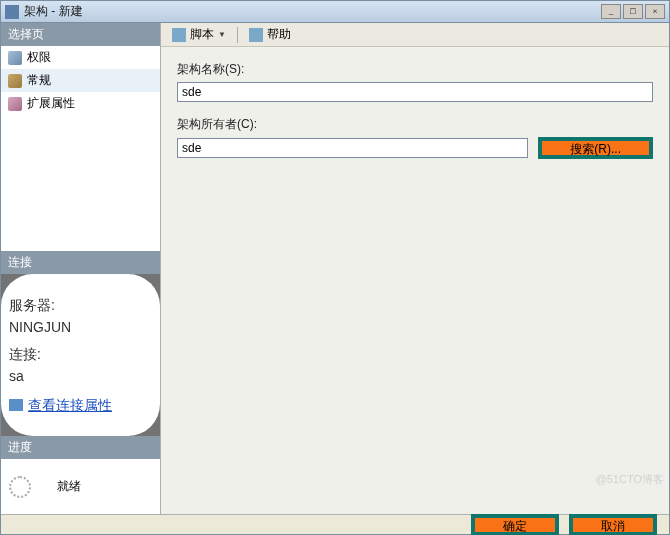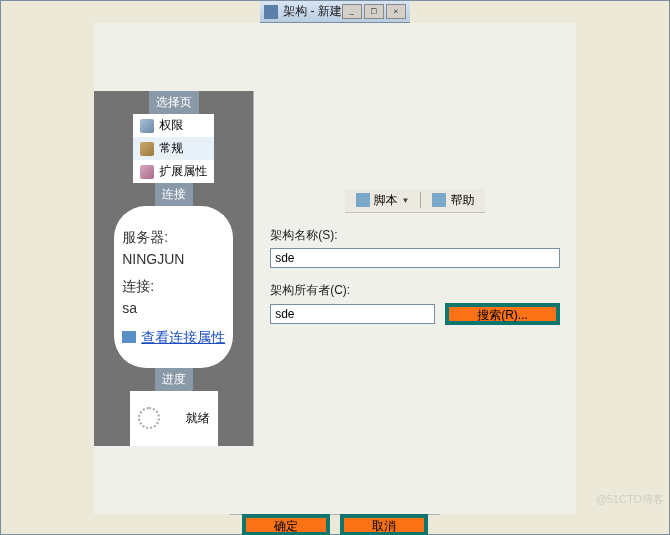--- a/index.html
+++ b/index.html
@@ -1,15 +1,15 @@
 <!DOCTYPE html>
 <html><head>
 <meta charset="utf-8">
 <style>
-* { box-sizing: border-box; margin: 0; padding: 0; align-items: center; }
+* { box-sizing: border-box; margin: 0; padding: 0; }
 body { font-family: "Microsoft YaHei", SimSun, Tahoma, sans-serif; font-size: 12px; background: #ece9d8; width: 670px; height: 535px; overflow: hidden; }
 .window { width: 670px; height: 535px; display: flex; flex-direction: column; border: 1px solid #7b8ea0; }
 .titlebar { height: 22px; background: linear-gradient(#d7e4f2,#b9cde2); display: flex; align-items: center; padding: 0 4px; border-bottom: 1px solid #7b8ea0; }
 .titlebar .ticon { width: 14px; height: 14px; background: #5a7fa8; margin-right: 5px; display: inline-block; }
 .titlebar .title { flex: 1; color: #1a1a1a; font-size: 12px; }
 .winbtns { display: flex; gap: 2px; }
 .winbtn { width: 20px; height: 15px; background: #d4d0c8; border: 1px solid #888; font-size: 9px; line-height: 12px; text-align: center; cursor: pointer; font-family: Tahoma; }
 .body { flex: 1; display: flex; background: #f0f0eb; }
 .sidebar { width: 160px; background: #737373; display: flex; flex-direction: column; border-right: 1px solid #b0b0b0; }
 .secthead { background: #8a99a8; color: #fff; padding: 3px 7px; font-size: 12px; }
@@ -35,21 +35,21 @@
 .tbsep { width: 1px; height: 16px; background: #b0aca0; margin: 0 2px; }
 .dropdown-arrow { font-size: 8px; color: #444; }
 .content { flex: 1; padding: 14px 16px 10px 16px; background: #f0f0eb; overflow: auto; }
 .desc { color: #333; font-size: 12px; margin-bottom: 40px; line-height: 1.5; }
 .field { margin-bottom: 14px; }
 .field label { display: block; margin-bottom: 4px; font-size: 12px; color: #222; }
 .row { display: flex; gap: 10px; align-items: center; }
 .txtinput { flex: 1; height: 20px; border: 1px solid #7b8ea0; background: #fff; padding: 1px 4px; font-size: 12px; font-family: inherit; }
 .btn { height: 22px; min-width: 72px; padding: 0 28px; background: #f97316; border: 4px solid #0f766e; font-size: 12px; cursor: pointer; font-family: inherit; }
 .footer { height: 20px; border-top: 1px solid #b0b0b0; display: flex; justify-content: flex-end; align-items: center; padding: 0 12px; gap: 10px; background: #ece9d8; }
-.watermark { position: absolute; right: 6px; bottom: 28px; color: #bbb; font-size: 11px; opacity: .6; pointer-events: none; }
+.watermark { position: absolute; right: 6px; bottom: 48px; color: #bbb; font-size: 11px; opacity: .6; pointer-events: none; }
 </style>
 </head>
 <body>
 
 <div class="window">
 
   <div class="titlebar">
     <span class="ticon"></span>
     <span class="title">架构 - 新建</span>
     <div class="winbtns">

